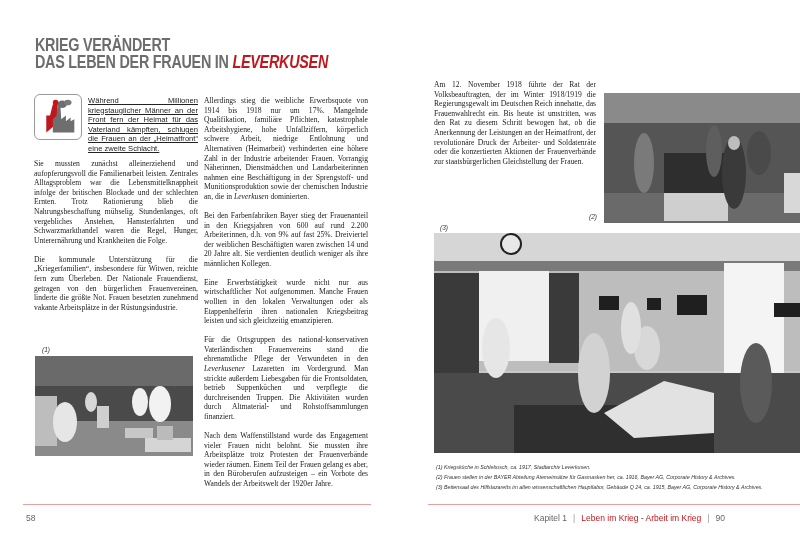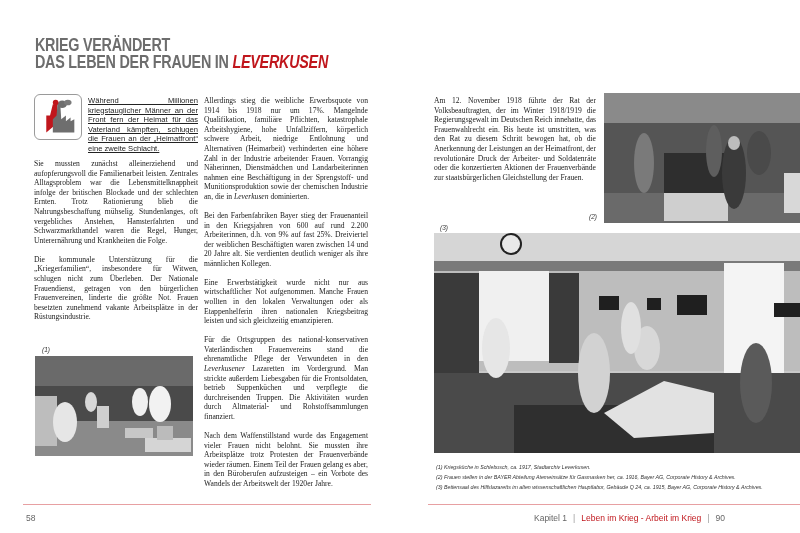--- a/index.html
+++ b/index.html
@@ -38,21 +38,21 @@
     <path d="M19 40 L19 26 L23 22 L24 10 L27 10 L28 26 L33 22 L33 28 L38 24 L38 28 L42 26 L42 40 Z" fill="#6e6e6e"></path>
     <ellipse cx="29" cy="10" rx="5" ry="4" fill="#6e6e6e"></ellipse>
     <ellipse cx="35" cy="8" rx="4" ry="3" fill="#7a7a7a"></ellipse>
     <ellipse cx="22" cy="8" rx="3" ry="3" fill="#c0161c"></ellipse>
   </svg>
 </div>
 
 <div class="body-text" data-name="intro-paragraph" style="left:88px; top:96px; width:110px;text-decoration:underline;">Während Millionen kriegstauglicher Männer an der Front fern der Heimat für das Vaterland kämpften, schlugen die Frauen an der „Heimatfront“ eine zweite Schlacht.</div>
 <div class="body-text" data-name="left-column" style="left:34px; top:159px; width:164px;">
   <p data-name="paragraph">Sie mussten zunächst alleinerziehend und aufopferungsvoll die Familienarbeit leisten. Zentrales Alltagsproblem war die Lebensmittelknappheit infolge der britischen Blockade und der schlechten Ernten. Trotz Rationierung blieb die Nahrungsbeschaffung mühselig. Stundenlanges, oft vergebliches Anstehen, Hamsterfahrten und Schwarzmarkthandel waren die Regel, Hunger, Unterernährung und Krankheiten die Folge.</p>
-  <p data-name="paragraph">Die kommunale Unterstützung für die „Kriegerfamilien“, insbesondere für Witwen, schlugen nicht zum Überleben. Der Nationale Frauendienst, getragen von den bürgerlichen Frauenvereinen, linderte die größte Not. Frauen besetzten zunehmend vakante Arbeitsplätze in der Rüstungsindustrie.</p>
+  <p data-name="paragraph">Die kommunale Unterstützung für die „Kriegerfamilien“, insbesondere für Witwen, reichte fern zum Überleben. Der Nationale Frauendienst, getragen von den bürgerlichen Frauenvereinen, linderte die größte Not. Frauen besetzten zunehmend vakante Arbeitsplätze in der Rüstungsindustrie.</p>
 </div>
 
 <div class="photo-num" data-name="photo-number" style="left:42px; top:346px;">(1)</div>
 <div class="photo" data-name="photo-war-kitchen" style="left:35px; top:356px; width:158px; height:100px; background:#5a5a5a;">
   <svg viewBox="0 0 158 100" preserveAspectRatio="none">
     <rect width="158" height="100" fill="#4a4a4a"></rect>
     <rect x="0" y="0" width="158" height="30" fill="#6a6a6a"></rect>
     <rect x="0" y="65" width="158" height="35" fill="#8a8a8a"></rect>
     <rect x="0" y="40" width="22" height="50" fill="#bdbdbd"></rect>
     <ellipse cx="30" cy="66" rx="12" ry="20" fill="#e6e6e6"></ellipse>
@@ -67,21 +67,21 @@
 </div>
 
 <div class="body-text" data-name="middle-column" style="left:204px; top:96px; width:164px;">
   <p data-name="paragraph"><span>Allerdings stieg die weibliche Erwerbsquote von 1914 bis 1918 nur um 17%. Mangelnde Qualifikation, familiäre Pflichten, katastrophale Arbeitshygiene, hohe Unfallziffern, körperlich schwere Arbeit, niedrige Entlohnung und Alternativen (Heimarbeit) verhinderten eine höhere Zahl in der Industrie arbeitender Frauen. Vorrangig Näherinnen, Dienstmädchen und Landarbeiterinnen nahmen eine Beschäftigung in der Sprengstoff- und Munitionsproduktion sowie der chemischen Industrie an, die in </span><i>Leverkusen</i><span> dominierten.</span></p>
   <p data-name="paragraph">Bei den Farbenfabriken Bayer stieg der Frauenanteil in den Kriegsjahren von 600 auf rund 2.200 Arbeiterinnen, d.h. von 9% auf fast 25%. Dreiviertel der weiblichen Beschäftigten waren zwischen 14 und 20 Jahre alt. Sie verdienten deutlich weniger als ihre männlichen Kollegen.</p>
   <p data-name="paragraph">Eine Erwerbstätigkeit wurde nicht nur aus wirtschaftlicher Not aufgenommen. Manche Frauen wollten in den lokalen Verwaltungen oder als Etappenhelferin ihren nationalen Kriegsbeitrag leisten und sich gleichzeitig emanzipieren.</p>
   <p data-name="paragraph"><span>Für die Ortsgruppen des national-konservativen Vaterländischen Frauenvereins stand die ehrenamtliche Pflege der Verwundeten in den </span><i>Leverkusener</i><span> Lazaretten im Vordergrund. Man strickte außerdem Liebesgaben für die Frontsoldaten, betrieb Suppenküchen und verpflegte die durchreisenden Truppen. Die Aktivitäten wurden durch Altmaterial- und Rohstoffsammlungen finanziert.</span></p>
   <p data-name="paragraph">Nach dem Waffenstillstand wurde das Engagement vieler Frauen nicht belohnt. Sie mussten ihre Arbeitsplätze trotz Protesten der Frauenverbände wieder räumen. Einem Teil der Frauen gelang es aber, in den Büroberufen aufzusteigen – ein Vorbote des Wandels der Arbeitswelt der 1920er Jahre.</p>
 </div>
 
-<div class="body-text" data-name="right-column" style="left:434px; top:96px; width:162px;">
+<div class="body-text" data-name="right-column" style="left:434px; top:80px; width:162px;">
   <p data-name="paragraph">Am 12. November 1918 führte der Rat der Volksbeauftragten, der im Winter 1918/1919 die Regierungsgewalt im Deutschen Reich innehatte, das Frauenwahlrecht ein. Bis heute ist umstritten, was den Rat zu diesem Schritt bewogen hat, ob die Anerkennung der Leistungen an der Heimatfront, der revolutionäre Druck der Arbeiter- und Soldatenräte oder die konzertierten Aktionen der Frauenverbände zur staatsbürgerlichen Gleichstellung der Frauen.</p>
 </div>
 
 <div class="photo-num" data-name="photo-number" style="left:589px; top:213px;">(2)</div>
 <div class="photo" data-name="photo-factory-women" style="left:604px; top:93px; width:196px; height:130px;">
   <svg viewBox="0 0 196 130" preserveAspectRatio="none">
     <rect width="196" height="130" fill="#555"></rect>
     <rect x="0" y="0" width="196" height="30" fill="#8a8a8a"></rect>
     <rect x="0" y="100" width="196" height="30" fill="#6a6a6a"></rect>
     <rect x="60" y="60" width="60" height="50" fill="#2e2e2e"></rect>

